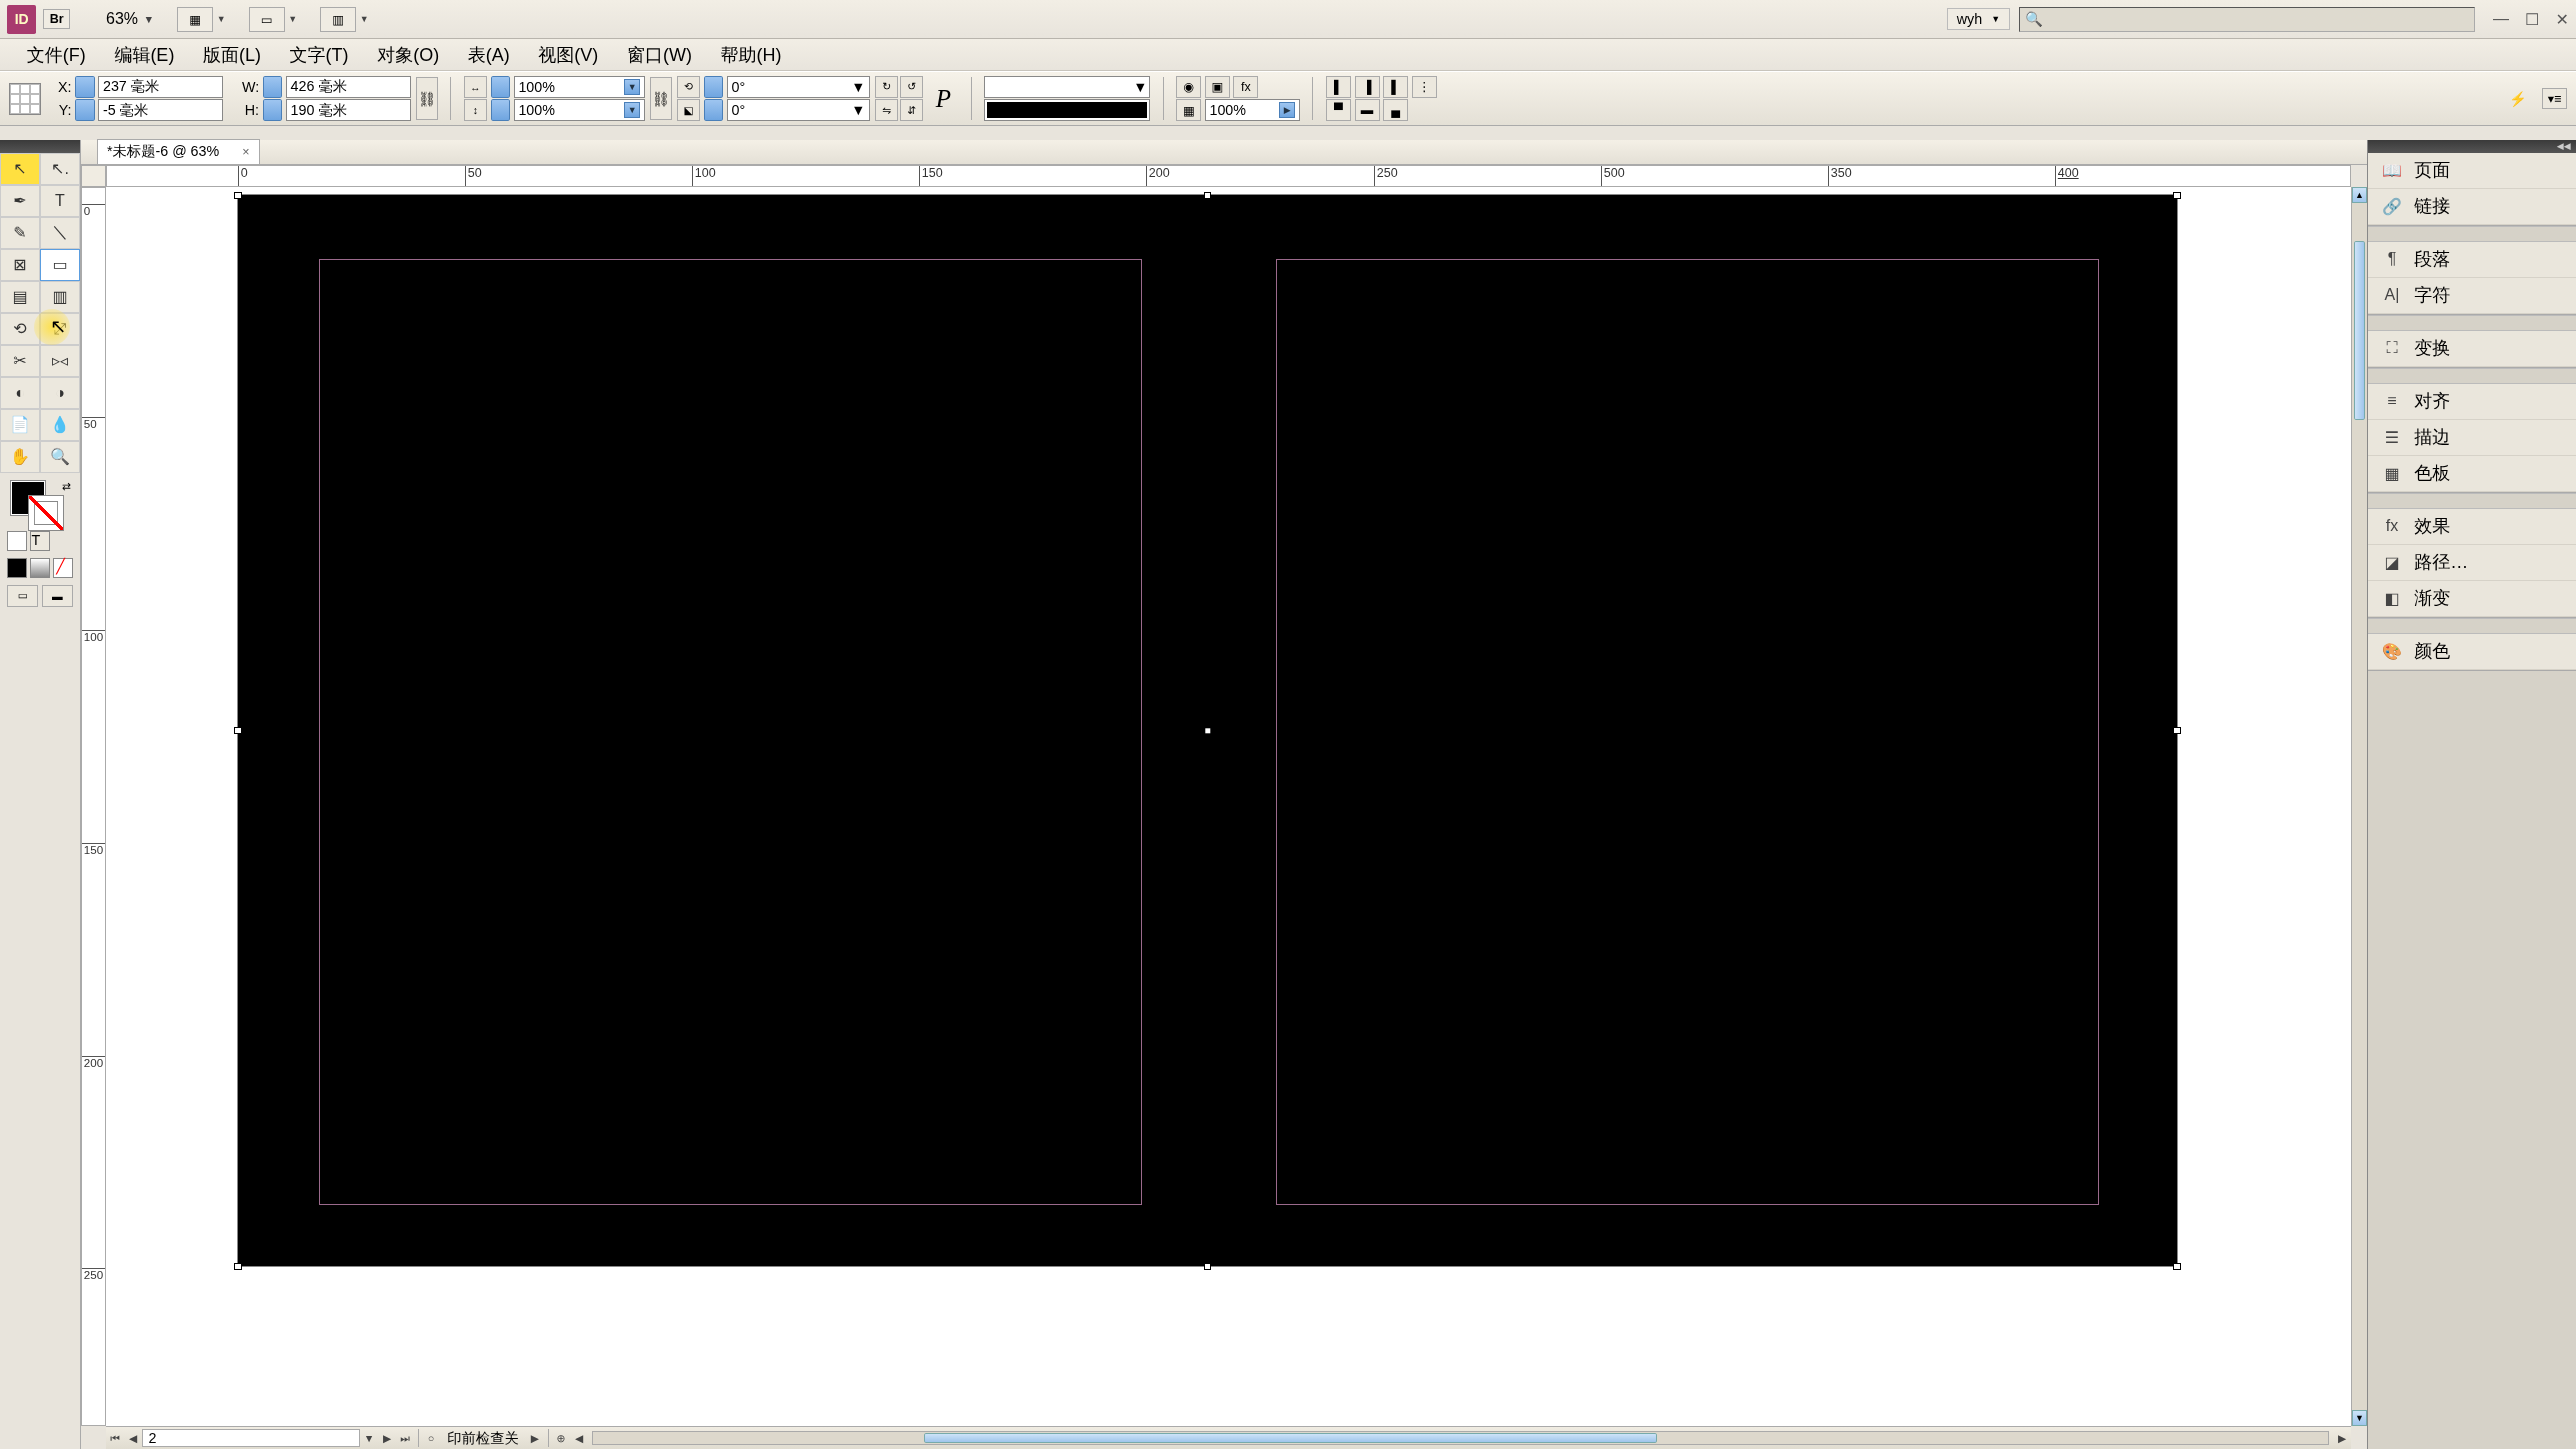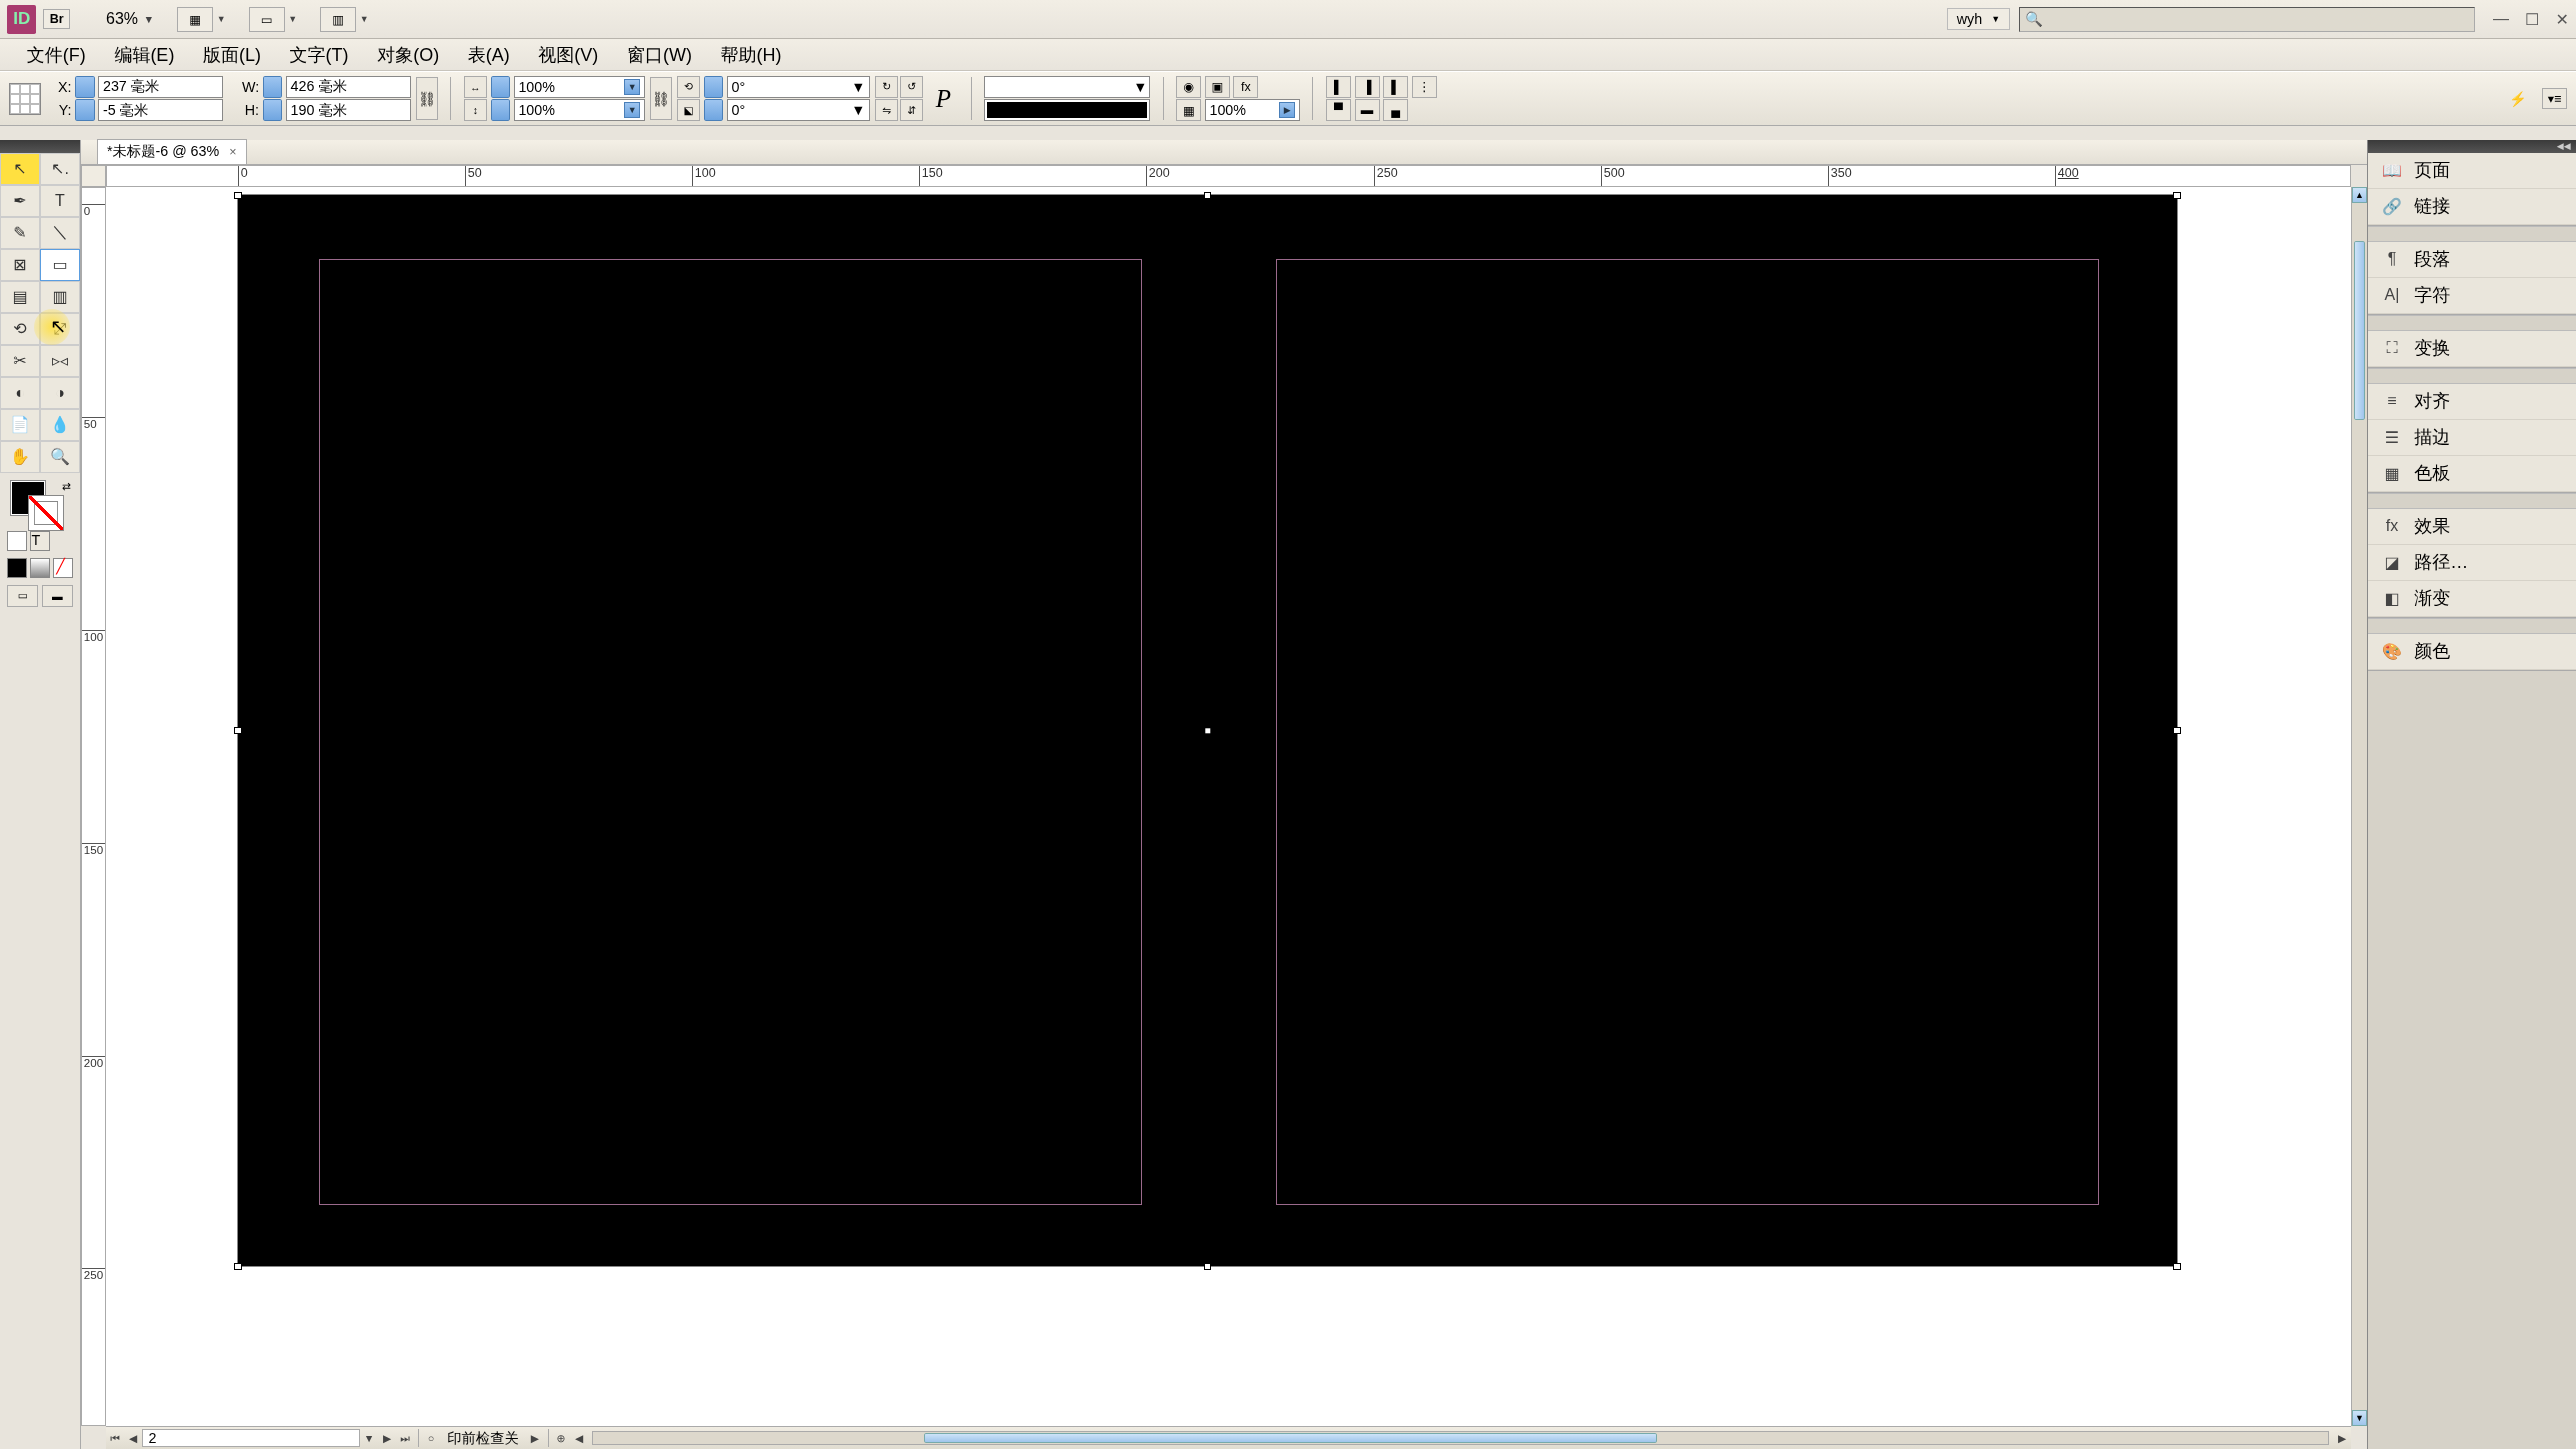--- a/index.html
+++ b/index.html
@@ -1,20 +1,20 @@
 <!DOCTYPE html>
 <html style="font-size:14.3px"><head>
 <meta charset="utf-8">
 <style>
 * { margin: 0; padding: 0; box-sizing: border-box; font-family: "Microsoft YaHei", SimSun, sans-serif; }
 body { background: #e8e4dc; overflow: hidden; width: 2576px; height: 1449px; position: relative; }
 
 
 .app-bar { height: 39px; background: linear-gradient(#f2eee5,#e8e4dc); display: flex; align-items: center; padding: 0 7.2px; border-bottom: 0.9px solid #b8b4ac; }
-.app-logo { width: 29px; height: 29px; background: #a83a6e; color: #86efac; font-size: 17px; font-weight: bold; display: flex; align-items: center; justify-content: center; border-radius: 1.8px; }
+.app-logo { width: 29px; height: 29px; background: #a83a6e; color: #fef9c3; font-size: 14px; font-weight: bold; display: flex; align-items: center; justify-content: center; border-radius: 1.8px; }
 .br-btn { margin-left: 7.2px; padding: 1.8px 5.4px; border: 0.9px solid #aaa; background: #f0ece3; font-size: 12.5px; font-weight: bold; }
 .zoom-combo { margin-left: 36px; display: flex; align-items: center; gap: 5.4px; font-size: 16px; }
 .zoom-combo .arrow { font-size: 10.7px; color: #444; }
 .top-icon-btn { margin-left: 23px; width: 36px; height: 25px; border: 0.9px solid #aaa; background: #f0ece3; display: flex; align-items: center; justify-content: center; font-size: 12.5px; }
 .top-combo-arrow { margin-left: 3.6px; font-size: 9px; color: #444; }
 .app-bar-spacer { flex: 1; }
 .user-combo { padding: 1.8px 9px; font-size: 14.3px; border: 0.9px solid #bbb; background: #f0ece3; display: flex; align-items: center; gap: 9px; }
 .search-box { margin-left: 9px; width: 456px; height: 25px; background: #dedacf; border: 0.9px inset #aaa; display: flex; align-items: center; padding: 0 5.4px; }
 .search-box .mag { font-size: 14.3px; color: #666; margin-right: 5.4px; }
 .win-btns { margin-left: 18px; display: flex; gap: 16px; font-size: 16px; color: #555; }
@@ -64,21 +64,21 @@
 .stroke-sq::after { content: ""; position: absolute; left: -5.4px; top: -5.4px; right: -5.4px; bottom: -5.4px; background: linear-gradient(45deg, transparent 46%, red 46%, red 54%, transparent 54%); }
 .swap-icon { position: absolute; right: 9px; top: 1.8px; font-size: 10.7px; }
 .small-row { display: flex; gap: 3.6px; padding: 3.6px 7.2px; }
 .small-sw { width: 19.7px; height: 19.7px; border: 0.9px solid #888; }
 .mode-row { display: flex; gap: 3.6px; padding: 3.6px 7.2px; }
 .mode-btn { width: 32px; height: 21.5px; border: 0.9px solid #aaa; background: #ece8de; display: flex; align-items: center; justify-content: center; font-size: 10.7px; }
 
 
 .doc-area { flex: 1; display: flex; flex-direction: column; background: #e8e4dc; position: relative; }
 .doc-tabs { height: 25px; background: linear-gradient(#f4f0e6,#e4e0d6); border-bottom: 0.9px solid #aaa; display: flex; align-items: flex-end; padding-left: 16px; }
-.doc-tab { background: #fff; border: 0.9px solid #aaa; border-bottom: none; padding: 2.7px 9px; font-size: 14.3px; display: flex; align-items: center; gap: 10px; }
+.doc-tab { background: #fff; border: 0.9px solid #aaa; border-bottom: none; padding: 2.7px 9px; font-size: 14.3px; display: flex; align-items: center; gap: 23px; }
 .doc-tab .close { font-size: 12.5px; color: #666; }
 .ruler-corner { position: absolute; left: 0; top: 25px; width: 25px; height: 21.5px; background: #f0ece2; border: 0.9px solid #aaa; }
 .h-ruler { position: absolute; left: 25px; right: 16px; top: 25px; height: 21.5px; background: #fff; border: 0.9px solid #aaa; overflow: hidden; }
 .h-ruler-inner { position: relative; height: 100%; }
 .h-tick { position: absolute; top: 0; bottom: 0; border-left: 0.9px solid #555; font-size: 12.5px; padding-left: 1.8px; color: #333; }
 .v-ruler { position: absolute; left: 0; top: 47px; bottom: 23px; width: 25px; background: #fff; border: 0.9px solid #aaa; overflow: hidden; }
 .v-tick { position: absolute; left: 0; right: 0; border-top: 0.9px solid #555; font-size: 11.6px; color: #333; line-height: 1; padding-left: 1.8px; }
 .canvas-viewport { position: absolute; left: 25px; top: 47px; right: 16px; bottom: 23px; background: #fff; }
 .v-scrollbar { position: absolute; right: 0; top: 47px; bottom: 23px; width: 16px; background: #ddd8cc; border-left: 0.9px solid #aaa; }
 .v-scroll-arrow { height: 16px; background: linear-gradient(#cde3f8,#9fc5eb); border: 0.9px solid #7aa; display: flex; align-items: center; justify-content: center; font-size: 9px; }

